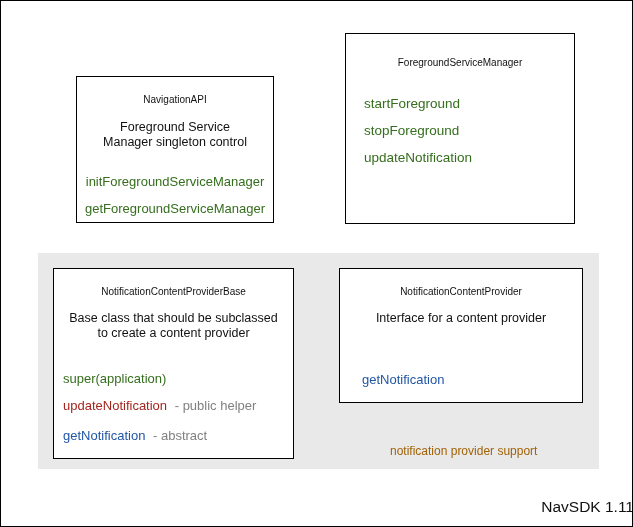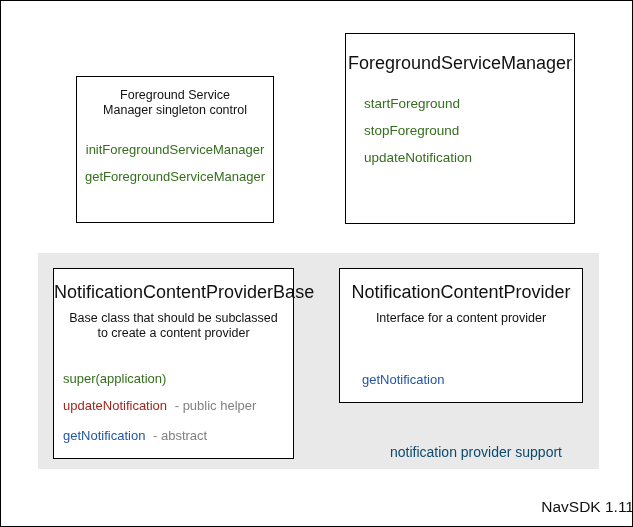--- a/index.html
+++ b/index.html
@@ -31,21 +31,21 @@
     background: #ffffff;
     border: 1.5px solid #000000;
   }
   .box-navigation-api { left: 75px;  top: 75px;  width: 198px; height: 147px; }
   .box-fsm            { left: 344px; top: 32px;  width: 230px; height: 191px; }
   .box-ncpb           { left: 52px;  top: 267px; width: 241px; height: 191px; }
   .box-ncp            { left: 338px; top: 267px; width: 244px; height: 135px; }
 
   .box-title {
     text-align: center;
-    font-size: 18px;
+    font-size: 10px;
     line-height: 18px;
     color: #111111;
     margin-top: 14px;
     white-space: nowrap;
   }
   .box-fsm .box-title { margin-top: 20px; }
 
   .box-desc {
     text-align: center;
     font-size: 12.5px;
@@ -80,42 +80,43 @@
   .box-ncpb .method-1 { margin-top: 30px; }
   .box-ncpb .method-2 { margin-top: 11px; }
   .box-ncpb .method-3 { margin-top: 14px; }
   .box-ncp .box-desc { margin-top: 10px; }
   .box-ncp .method-1 { margin-top: 46px; }
 
   .group-label {
     position: absolute;
     left: 389px;
     top: 443px;
-    font-size: 14px;
-    color: #0c4a6e;
+    font-size: 12px;
+    color: #a16207;
     white-space: nowrap;
   }
   .caption {
     position: absolute;
     left: 0;
     top: 497px;
     width: 633px;
     text-align: right;
     font-size: 15.5px;
     color: #111111;
   }
 </style>
 </head>
 <body>
 
 <div class="canvas">
 
   <div class="group-region"></div>
 
   <div class="class-box box-navigation-api">
+    <div class="box-title">NavigationAPI</div>
     <div class="box-desc">
       <div>Foreground Service</div>
       <div>Manager singleton control</div>
     </div>
     <div class="method centered m-green method-1">initForegroundServiceManager</div>
     <div class="method centered m-green method-2">getForegroundServiceManager</div>
   </div>
 
   <div class="class-box box-fsm">
     <div class="box-title">ForegroundServiceManager</div>

